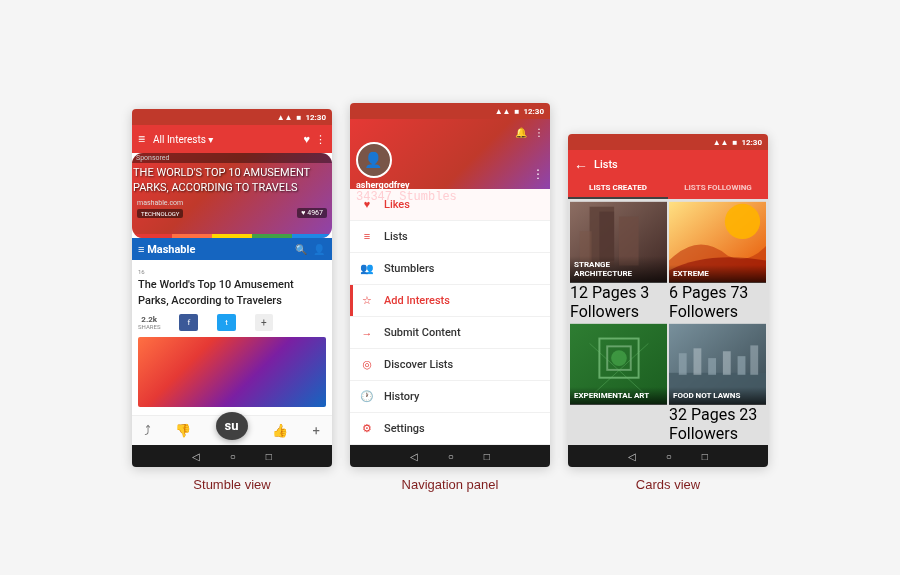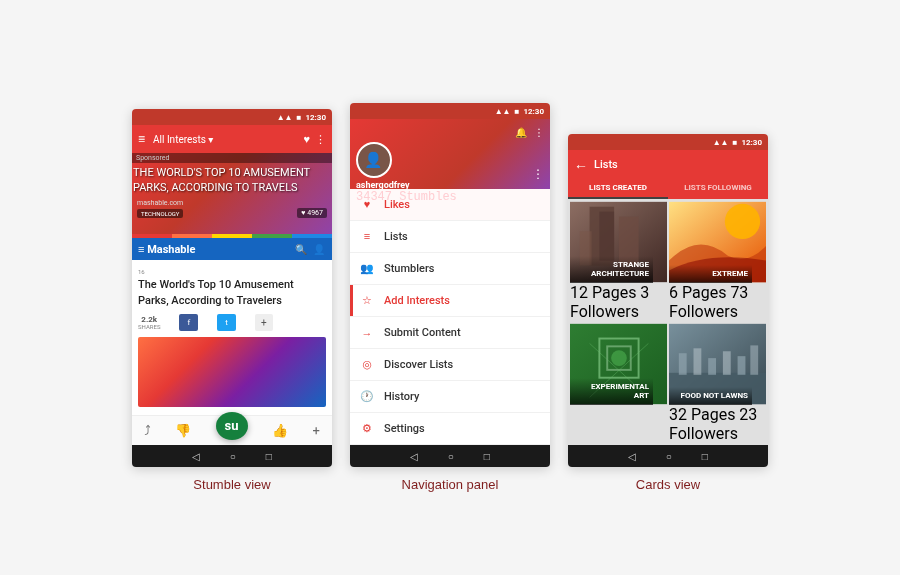--- a/index.html
+++ b/index.html
@@ -82,20 +82,21 @@
     }
     .stumble-header .menu-icon { color: #fff; font-size: 12px; }
     .stumble-header .title { color: #fff; font-size: 10px; flex: 1; margin-left: 4px; }
     .stumble-header .icons { display: flex; gap: 5px; color: #fff; font-size: 11px; }
 
     .hero-image {
       background: linear-gradient(135deg, #e53935 0%, #c0392b 40%, #8e44ad 100%);
       height: 85px;
       position: relative;
       overflow: hidden;
+      border-radius: 11px;
     }
     .hero-image .sponsored-bar {
       background: rgba(0,0,0,0.4);
       color: #ccc;
       font-size: 7px;
       padding: 1px 4px;
     }
     .hero-image .hero-text {
       color: #fff;
       font-size: 11px;
@@ -218,21 +219,21 @@
       justify-content: space-around;
       padding: 5px 0;
       height: 30px;
     }
     .bottom-actions .action-icon {
       font-size: 13px;
       color: #666;
     }
     .stumble-btn {
       width: 32px; height: 28px;
-      background: #15803d;
+      background: #404040;
       border-radius: 50%;
       display: flex;
       align-items: center;
       justify-content: center;
       color: #fff;
       font-size: 13px;
       font-weight: bold;
       margin-top: -10px;
       box-shadow: 0 2px 6px rgba(0,0,0,0.3);
     }
@@ -344,24 +345,23 @@
       position: relative;
       height: 82px;
       overflow: hidden;
     }
     .card .card-img-bg {
       width: 100%;
       height: 100%;
     }
     .card .card-overlay {
       position: absolute;
-      bottom: 0; left: 0; right: 14px;
+      bottom: 0; left: 0; right: 0;
       background: linear-gradient(transparent, rgba(0,0,0,0.7));
       padding: 4px;
-      text-align: right;
     }
     .card .card-title {
       color: #fff;
       font-size: 8px;
       font-weight: bold;
       line-height: 1.2;
       text-transform: uppercase;
     }
     .card-wrapper {
       display: flex;

